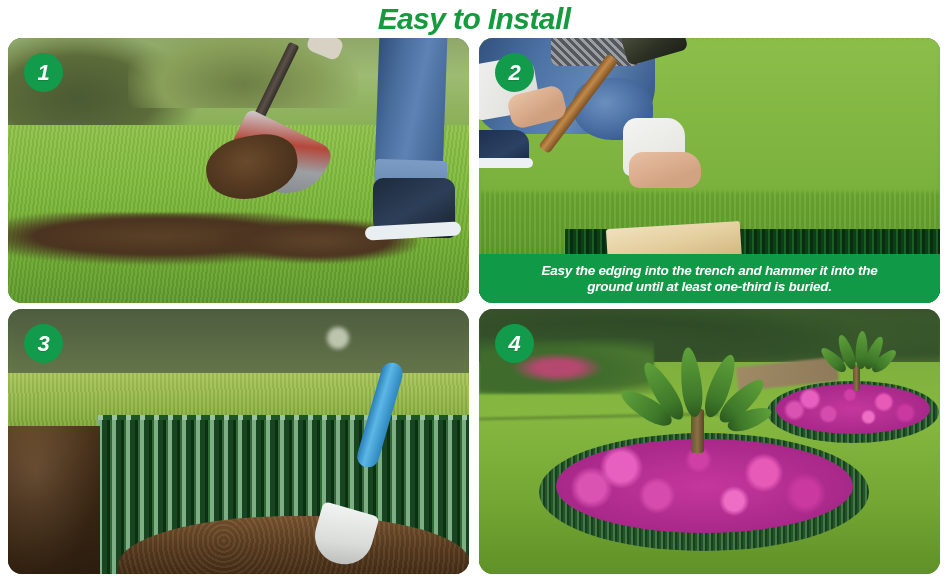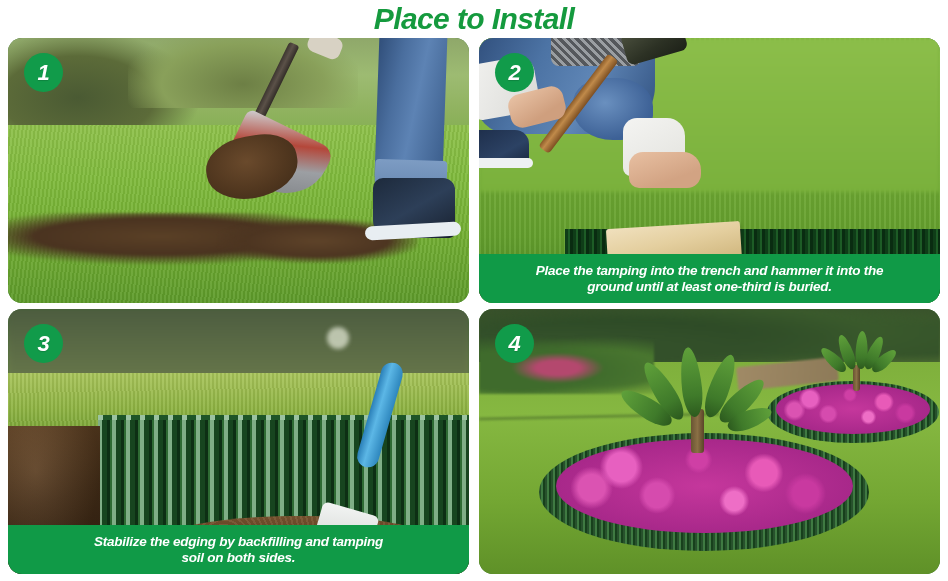--- a/index.html
+++ b/index.html
@@ -411,21 +411,21 @@
     background: linear-gradient(180deg,#5fa03a 0%,#3f7a2a 70%,#2c5a1e 100%);
     border-radius: 50% 50% 50% 50% / 60% 60% 40% 40%;
     transform-origin: 50% 100%;
   }
 </style>
 </head>
 <body>
 
 <div id="page">
 
-  <div class="title">Place to Install</div>
+  <div class="title">Easy to Install</div>
 
   <div class="grid">
 
     <div class="card c1">
       <div class="photo">
         <div class="p1-sky"></div>
         <div class="p1-bushL"></div>
         <div class="p1-bushR"></div>
         <div class="p1-lawn"></div>
         <div class="p1-trench"></div>
@@ -469,40 +469,38 @@
           </svg>
           <svg class="p2-arrow" viewBox="0 0 14 28">
             <path d="M5 0 h4 v15 h4 L7 27 L1 15 h4 Z" fill="#E8521E"></path>
           </svg>
           <svg class="p2-arrow" viewBox="0 0 14 28">
             <path d="M5 0 h4 v15 h4 L7 27 L1 15 h4 Z" fill="#E8521E"></path>
           </svg>
         </div>
       </div>
       <div class="badge">2</div>
-      <div class="caption">Place the tamping into the trench and hammer it into the
+      <div class="caption">Easy the edging into the trench and hammer it into the
 ground until at least one-third is buried.</div>
     </div>
 
     <div class="card c3">
       <div class="photo">
         <div class="p3-bg"></div>
         <div class="p3-bgblur2"></div>
         <div class="p3-blur-ball"></div>
         <div class="p3-grasstop"></div>
         <div class="p3-edging"></div>
         <div class="p3-edgetop"></div>
         <div class="p3-soilblock"></div>
         <div class="p3-mound"></div>
         <div class="p3-trowel-handle"></div>
         <div class="p3-trowel-blade"></div>
       </div>
       <div class="badge">3</div>
-      <div class="caption">Stabilize the edging by  backfilling and tamping
-soil on both sides.</div>
     </div>
 
     <div class="card c4">
       <div class="photo">
         <div class="p4-sky"></div>
         <div class="p4-trees"></div>
         <div class="p4-lawn"></div>
         <div class="p4-path"></div>
         <div class="p4-shrub"></div>
         <div class="p4-edgeline"></div>

